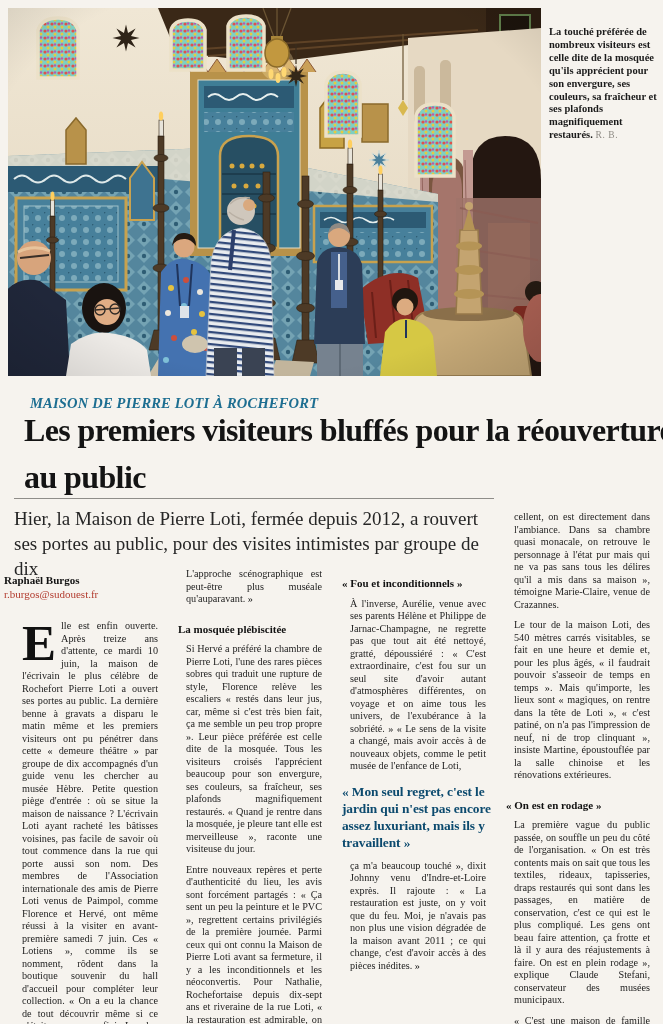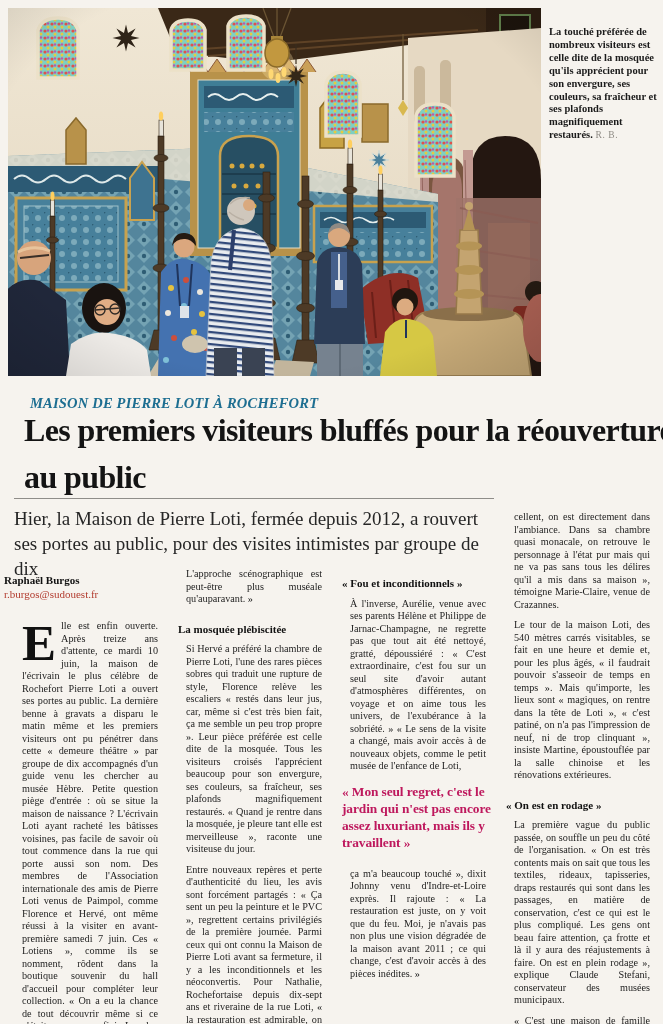--- a/index.html
+++ b/index.html
@@ -19,21 +19,21 @@
   .byline{position:absolute;left:4px;top:574px;font-size:11px;line-height:13.5px}
   .byline .author{font-weight:bold;color:#111}
   .byline .email{color:#b23b2e}
   .col{position:absolute;width:152px;font-size:10.2px;line-height:12.5px;text-align:justify;overflow:hidden;color:#1d1d1d}
   #col1{left:14px;top:612px;height:412px}
   #col2{left:178px;top:560px;height:464px}
   #col3{left:342px;top:560px;height:464px}
   #col4{left:506px;top:503px;height:521px}
   .bodyp{margin:8px}
   .subhead{margin:17px 0 0 0;font-size:11px;line-height:12.5px;font-weight:bold;text-align:left;color:#111}
-  .pullquote{margin:10px 0 17px 0;font-size:13.4px;line-height:17px;font-weight:bold;letter-spacing:-.1px;color:#be185d;text-align:left}
+  .pullquote{margin:10px 0 9px 0;font-size:13.4px;line-height:17px;font-weight:bold;letter-spacing:-.1px;color:#0c4a6e;text-align:left}
   .dropcap{float:left;font-size:51px;line-height:41px;font-weight:bold;padding:3px 5px 0 0;color:#111}
 </style>
 </head>
 <body>
 
 <div class="photo">
   <svg width="533" height="368" viewBox="0 0 533 368" xmlns="http://www.w3.org/2000/svg">
     <defs>
       <linearGradient id="wallg" x1="0" y1="0" x2="0" y2="1">
         <stop offset="0" stop-color="#f0e7d5"></stop>

